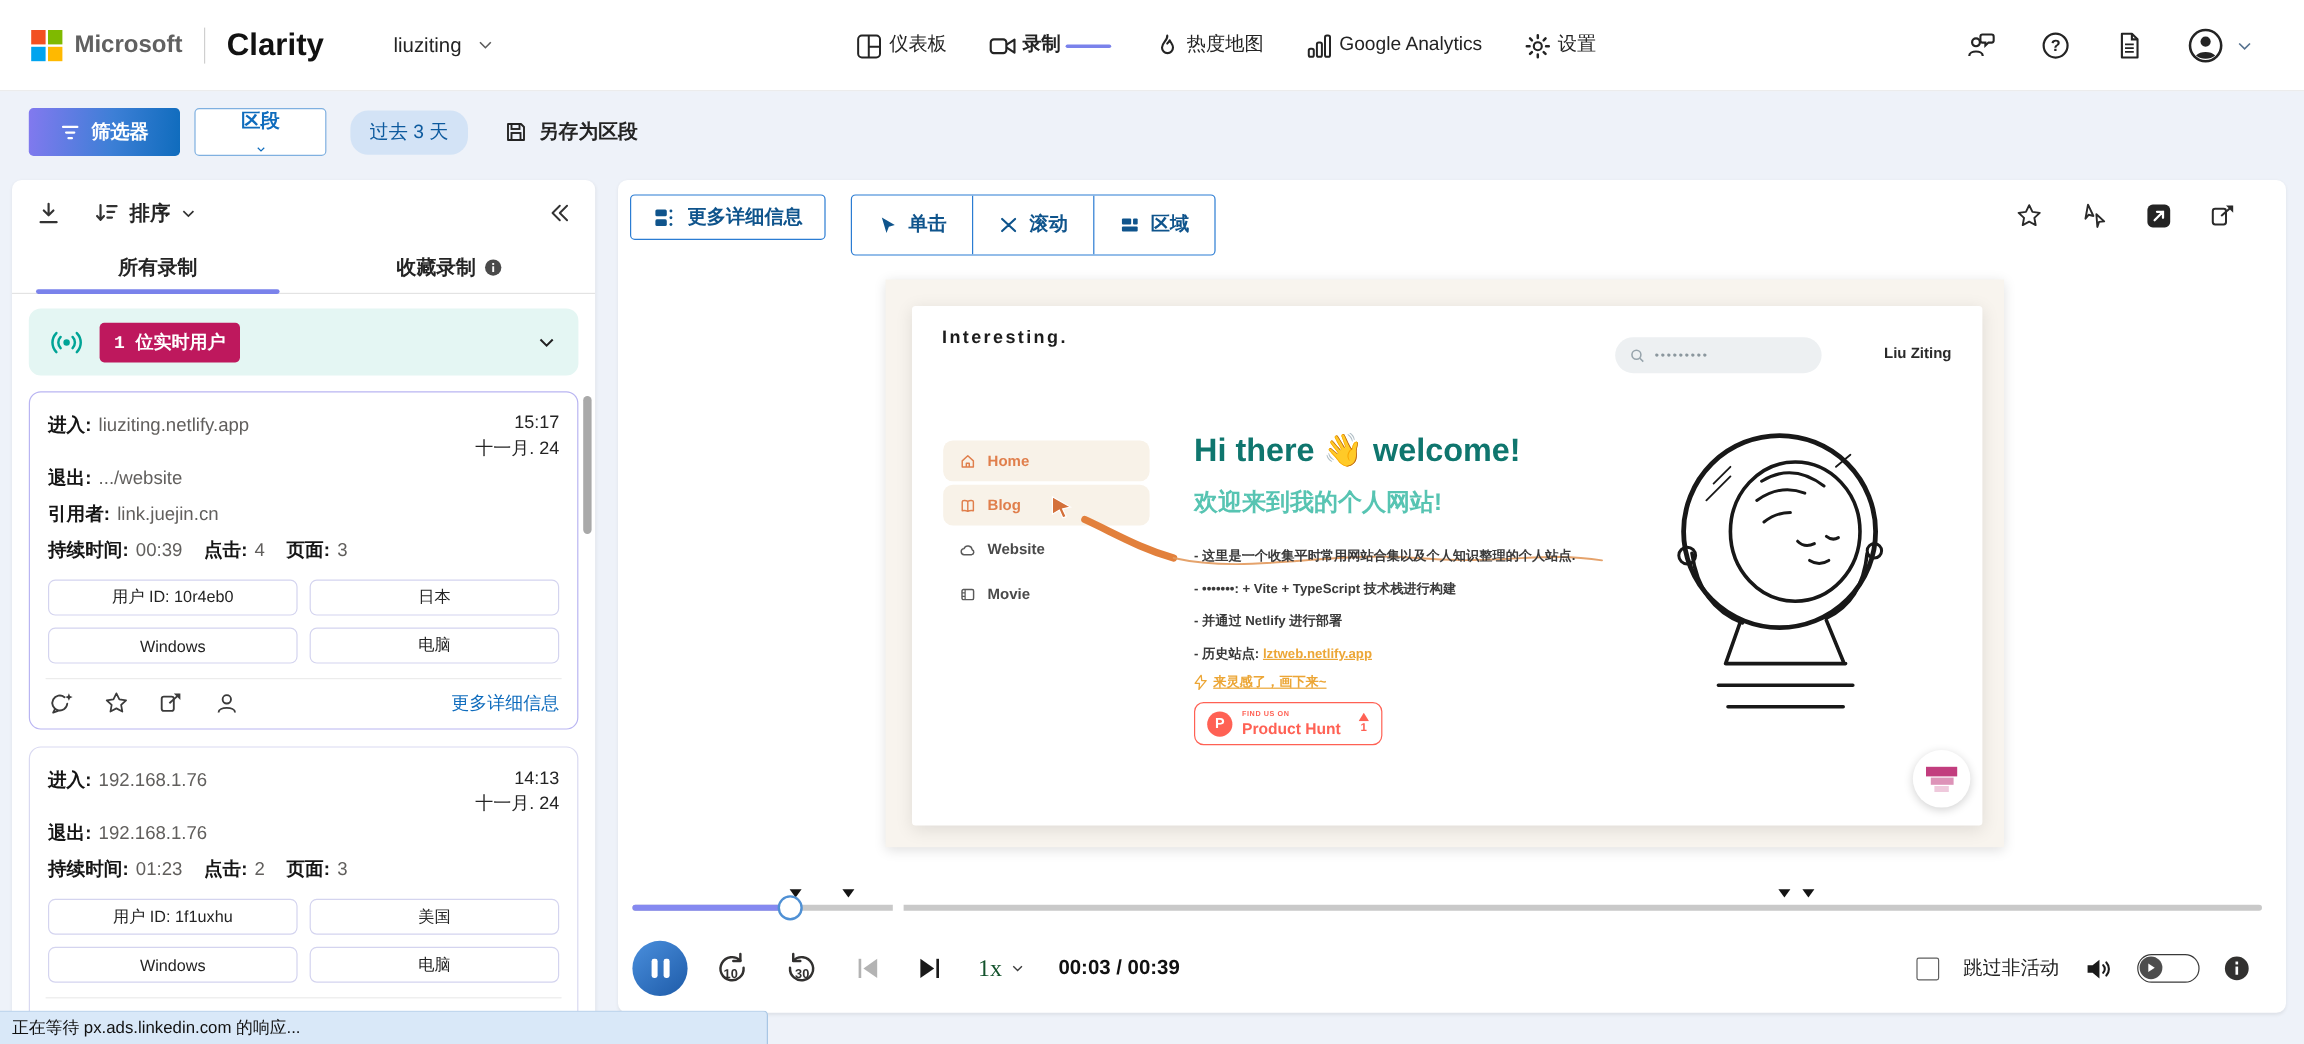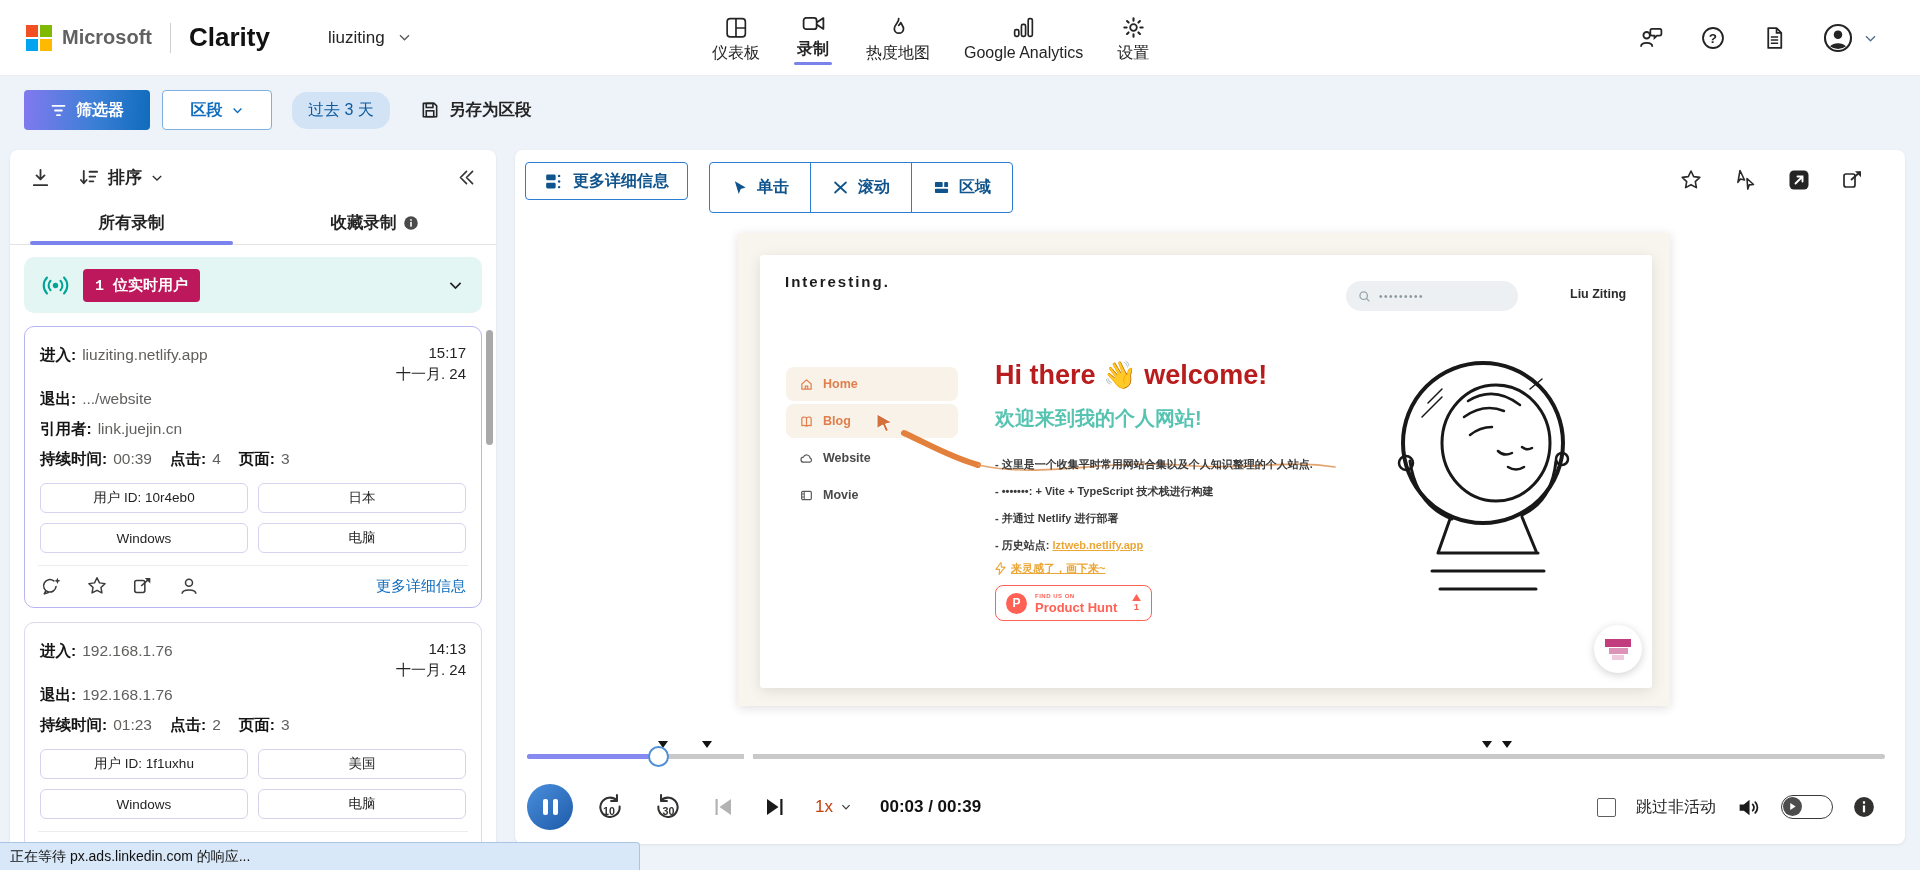--- a/index.html
+++ b/index.html
@@ -11,30 +11,30 @@
     color:#242424;
   }
   .abs { position:absolute; }
   svg { display:block; }
   .flex { display:flex; align-items:center; }
 
   
   .nav { left:0; top:0; width:1920px; height:76px; background:#fff; border-bottom:1px solid #ececec; }
   .mslogo { display:grid; grid-template-columns:12px 12px; grid-gap:2px; }
   .mslogo div { width:12px; height:12px; }
-  .navtab { display:flex; flex-direction:column; align-items:center; justify-content:center; gap:4px; cursor:pointer; }
+  .navtab { display:flex; flex-direction:row; align-items:center; justify-content:center; gap:4px; cursor:pointer; }
   .navtab .lbl { font-size:16px; color:#242424; line-height:18px; }
   .navtab.active .lbl { font-weight:bold; }
   .tabu { height:3px; width:38px; background:#7a82eb; border-radius:2px; }
 
   
   .btn-filters { background:linear-gradient(95deg,#8279ef 0%,#3d7fd6 55%,#0f6cbd 100%);
     border-radius:4px; color:#fff; font-size:16px; font-weight:bold; gap:9px; justify-content:center; cursor:pointer; }
   .btn-seg { background:#fff; border:1px solid #7fb0e0; border-radius:4px; color:#0f6cbd;
-    font-size:16px; font-weight:bold; gap:8px; justify-content:center; cursor:pointer; }
+    font-size:16px; font-weight:bold; gap:8px; justify-content:center; cursor:pointer;flex-direction:column; }
   .chip-date { background:#d3e3f6; border-radius:3px; color:#0d5a9e; font-size:16px; padding:0 16px; }
 
   
   .sidepanel { left:10px; top:150px; width:486px; height:720px; background:#fff;
     border-radius:8px 8px 0 0; box-shadow:0 1px 3px rgba(0,0,0,.07); overflow:hidden; }
   .sidetabs { margin-top:12px; height:44px; display:flex; border-bottom:1px solid #e3e3e3; }
   .sidetab { flex:1; display:flex; align-items:center; justify-content:center; gap:6px;
     font-size:16.5px; font-weight:bold; position:relative; cursor:pointer; }
   .sidetab .au { position:absolute; bottom:-1px; left:20px; right:20px; height:4px; background:#7a82eb; border-radius:2px; }
   .banner { margin:12px 14px 0; height:56px; background:#e4f6f3; border-radius:10px;
@@ -452,21 +452,21 @@
       </div>
 
       <svg class="abs" style="left:116px;top:158px;" width="18" height="19" viewBox="0 0 18 19">
         <path d="M1,1 L16,9.5 L9.5,11 L12.5,17.5 L9.7,18.6 L6.8,12 L1,15.5 z" fill="#d4713b" stroke="#fff" stroke-width="1"></path>
       </svg>
       <svg class="abs" style="left:130px;top:150px;" width="470" height="95" viewBox="0 0 470 95">
         <path d="M14,28 C40,40 60,52 88,60" fill="none" stroke="#e2803c" stroke-width="6" stroke-linecap="round"></path>
         <path d="M88,60 C150,74 215,54 290,60 C360,66 395,54 445,62" fill="none" stroke="#e2995c" stroke-width="1.6" stroke-linecap="round" opacity="0.9"></path>
       </svg>
 
-      <div class="abs" style="left:235px;top:104px;font-size:27px;font-weight:800;color:#b91c1c;">Hi there 👋 welcome!</div>
+      <div class="abs" style="left:235px;top:104px;font-size:27px;font-weight:800;color:#0f766e;">Hi there 👋 welcome!</div>
       <div class="abs" style="left:235px;top:150px;font-size:20px;font-weight:bold;color:#57c4b2;">欢迎来到我的个人网站!</div>
 
       <div class="abs bullets" style="left:235px;top:196px;">
         <div>- 这里是一个收集平时常用网站合集以及个人知识整理的个人站点.</div>
         <div>- •••••••: + Vite + TypeScript 技术栈进行构建</div>
         <div>- 并通过 Netlify 进行部署</div>
         <div>
           <span>- 历史站点:</span>
           <span class="goldlink">lztweb.netlify.app</span>
         </div>
@@ -541,21 +541,21 @@
     </svg>
     <svg width="24" height="24" viewBox="0 0 24 24">
       <rect x="4.5" y="4" width="2.2" height="16" fill="#b3b3b3"></rect>
       <path d="M20,4 V20 L8.5,12 z" fill="#b3b3b3"></path>
     </svg>
     <svg width="24" height="24" viewBox="0 0 24 24">
       <path d="M4,4 V20 L15.5,12 z" fill="#1a1a1a"></path>
       <rect x="17.3" y="4" width="2.2" height="16" fill="#1a1a1a"></rect>
     </svg>
     <div class="flex" style="gap:7px;cursor:pointer;">
-      <span style="font-size:17px;color:#c2410c;">1x</span>
+      <span style="font-size:20px;color:#14532d;font-family:Liberation Serif, serif;">1x</span>
       <svg width="12" height="12" viewBox="0 0 20 20">
         <polyline points="4,7 10,13 16,7" fill="none" stroke="#3c3c3c" stroke-width="2"></polyline>
       </svg>
     </div>
     <span style="font-size:17px;font-weight:600;color:#111;">00:03 / 00:39</span>
   </div>
 
   <div class="flex" style="position:absolute;right:30px;top:634px;height:46px;gap:20px;">
     <div class="checkbox"></div>
     <span style="font-size:16px;">跳过非活动</span>

